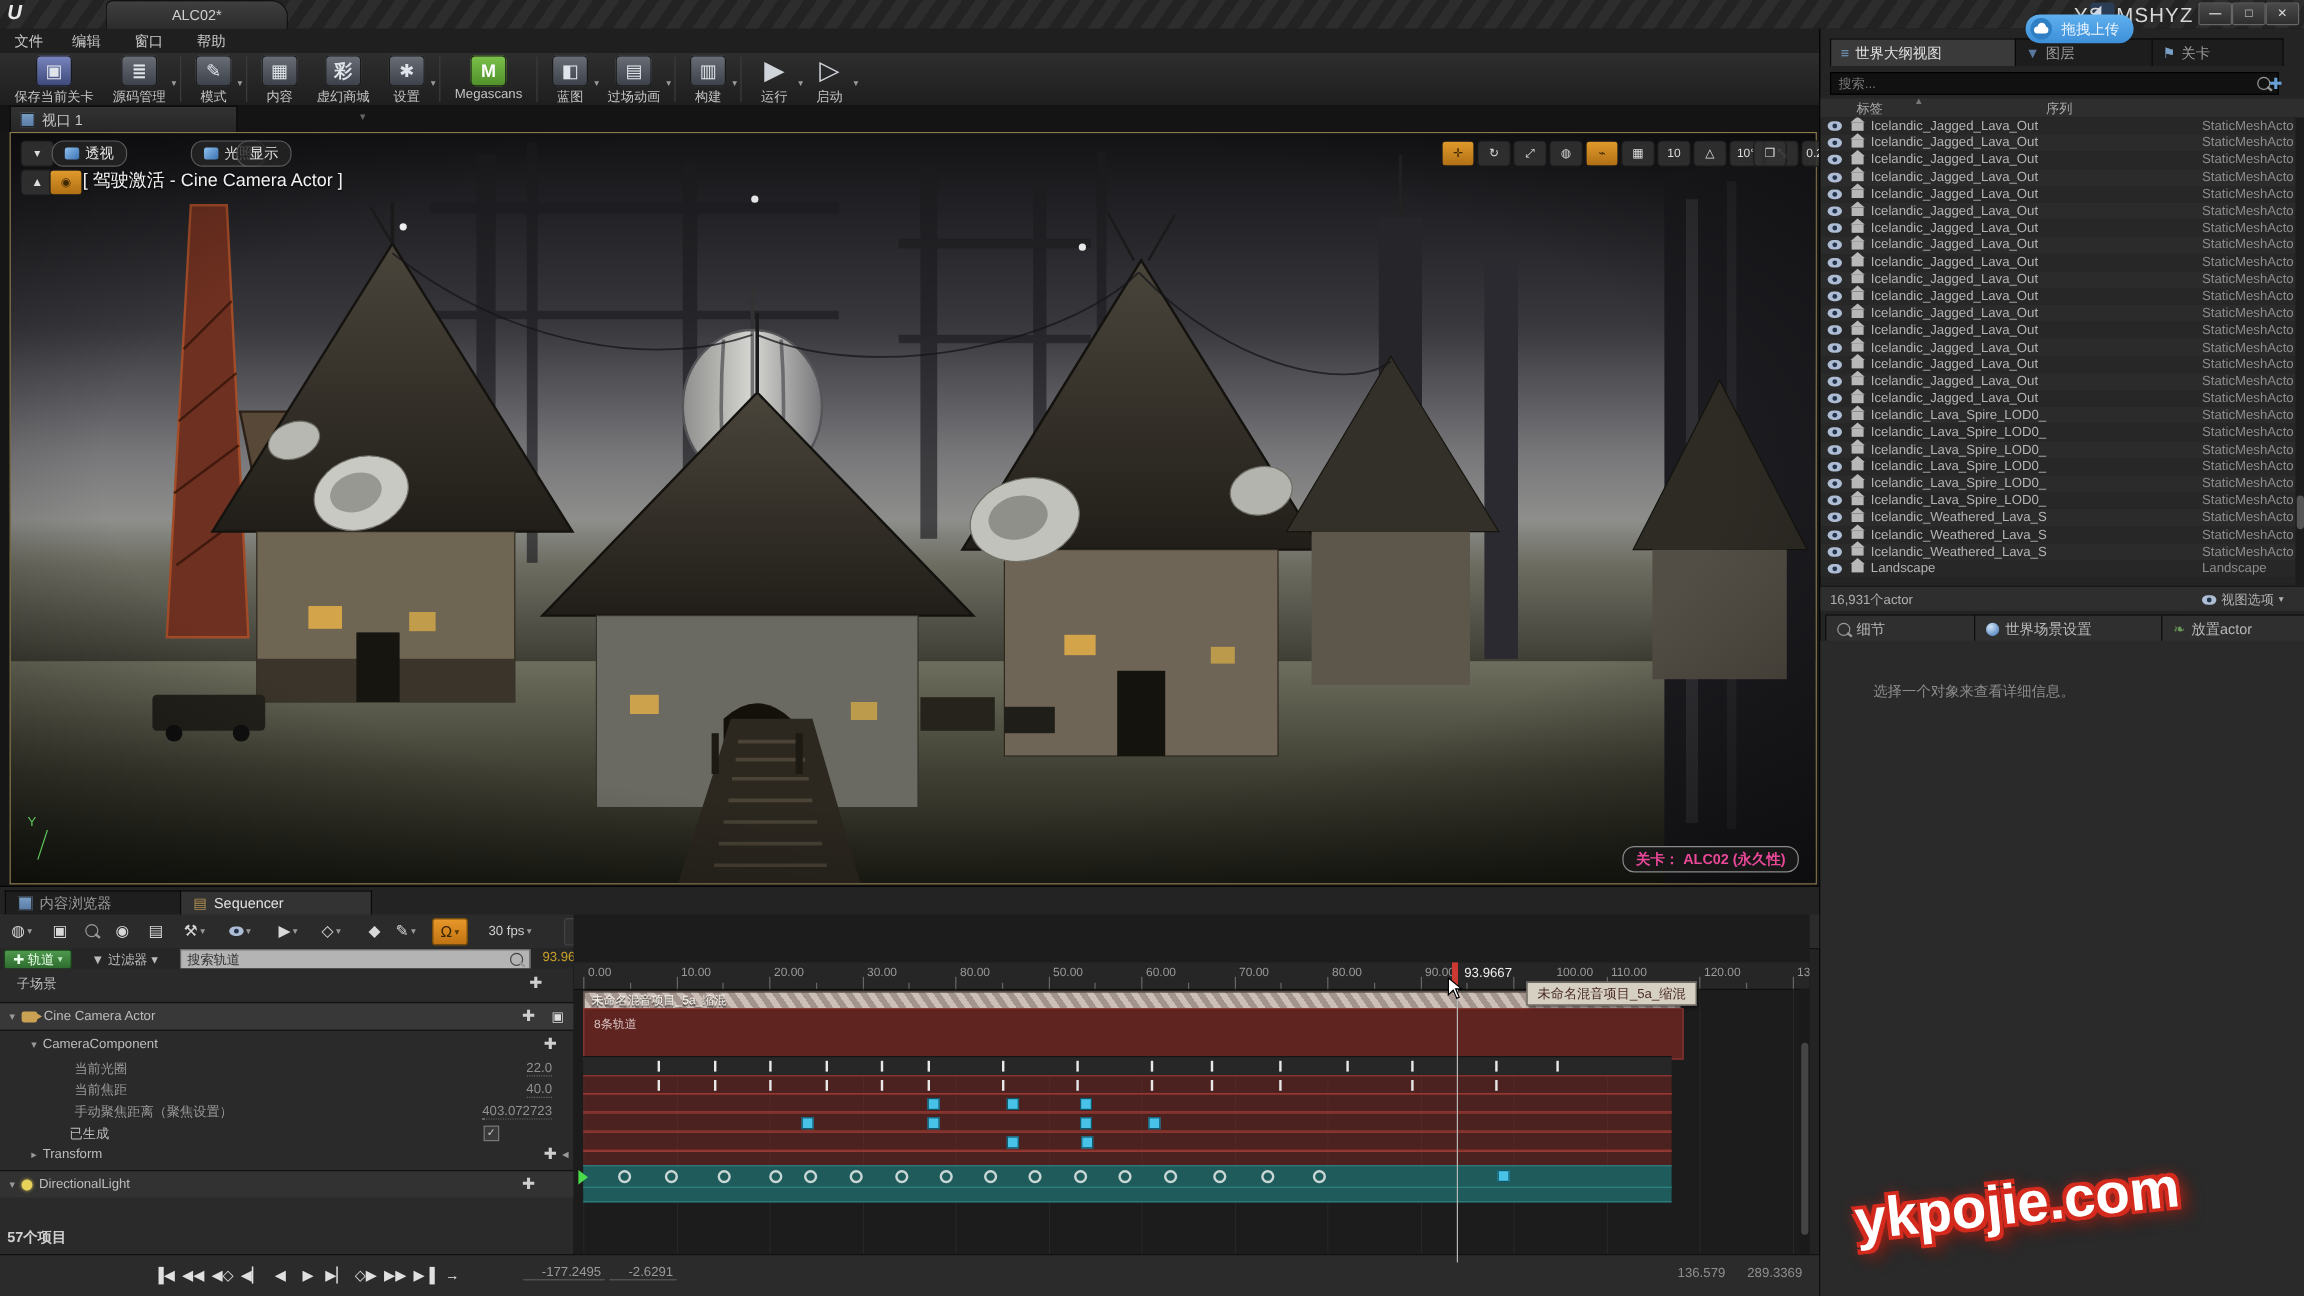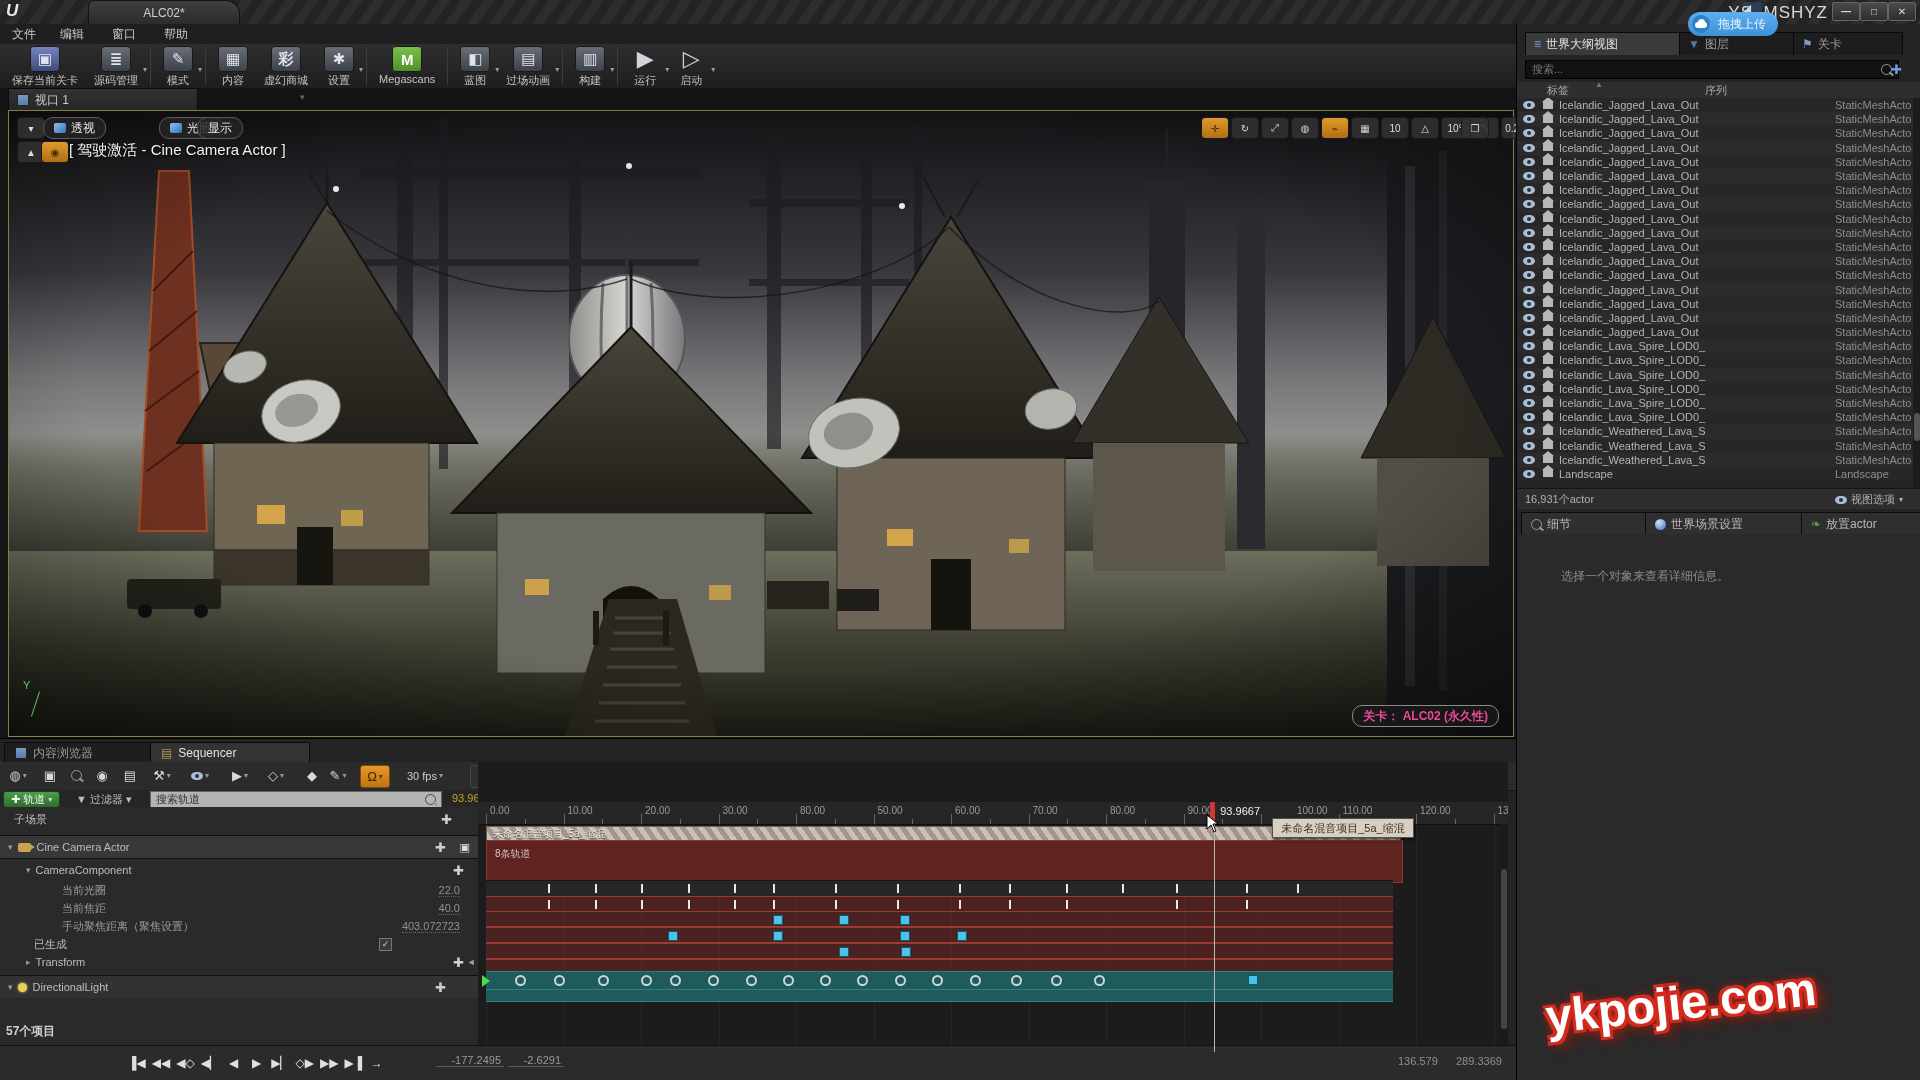--- a/index.html
+++ b/index.html
@@ -706,21 +706,21 @@
           <span class="val">22.0</span>
         </div>
         <div class="srow" style="top: 92px; height: 18px; padding-left: 62px;">
           <span class="txt" style="color: rgb(154, 154, 154);">当前焦距</span>
           <span class="val">40.0</span>
         </div>
         <div class="srow" style="top: 110px; height: 18px; padding-left: 62px;">
           <span class="txt" style="color: rgb(154, 154, 154);">手动聚焦距离（聚焦设置）</span>
           <span class="val">403.072723</span>
         </div>
-        <div class="srow" style="top: 128px; height: 18px; padding-left: 34px;">
+        <div class="srow" style="top: 128px; height: 18px; padding-left: 58px;">
           <span class="txt">已生成</span>
           <span class="cbx">✓</span>
         </div>
         <div class="srow" style="top: 146px; height: 18px; padding-left: 26px;">
           <span style="font-size: 9px; color: rgb(153, 153, 153); margin-right: 5px;">▸</span>
           <span class="txt">Transform</span>
           <span class="plus">✚</span>
           <span class="nav">◄ ○ ►</span>
         </div>
         <div class="srow" style="top: 168px; height: 22px; background: rgb(50, 50, 50); border-top: 1px solid rgb(17, 17, 17); padding-left: 8px;">

